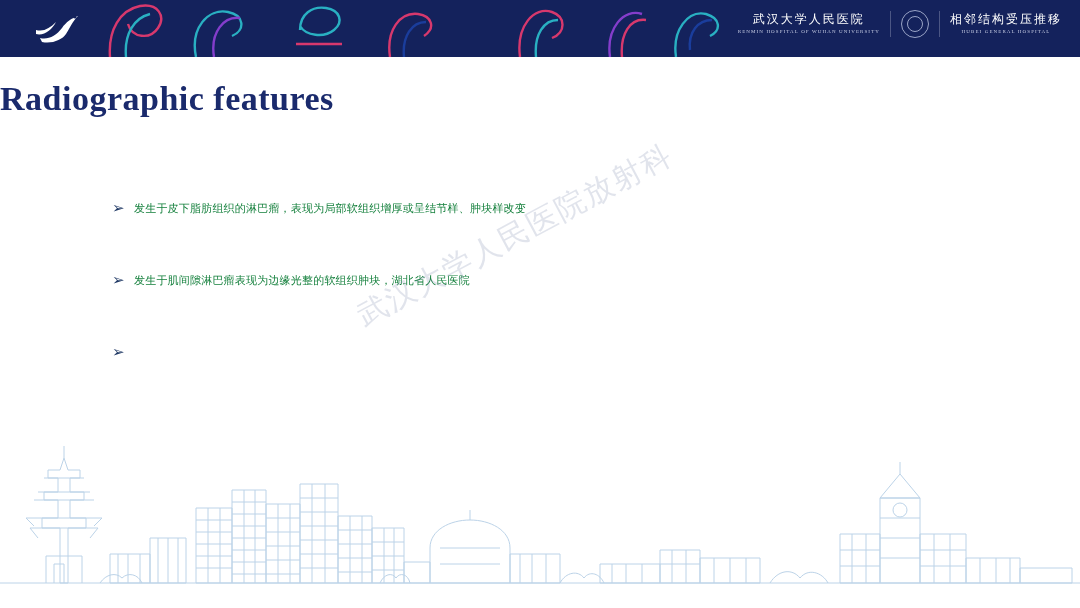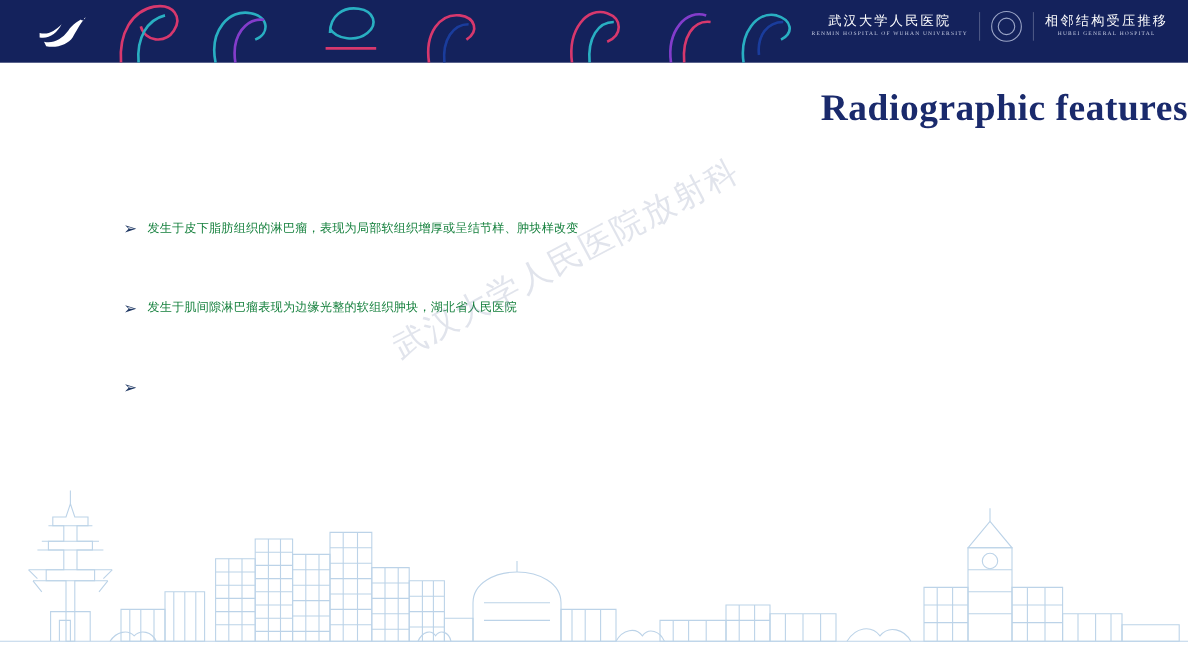--- a/index.html
+++ b/index.html
@@ -91,21 +91,21 @@
     border-radius: 50%;
     border: 1px solid #9aa4c6;
   }
 
   
   .title {
     position: absolute;
     left: 0;
     top: 80px;
     width: 1080px;
-    text-align: right;
+    text-align: left;
     font-family: "Liberation Serif", serif;
     font-weight: bold;
     font-size: 34px;
     color: #1a2a6c;
     letter-spacing: 0.5px;
   }
 
   
   .bullets {
     position: absolute;

